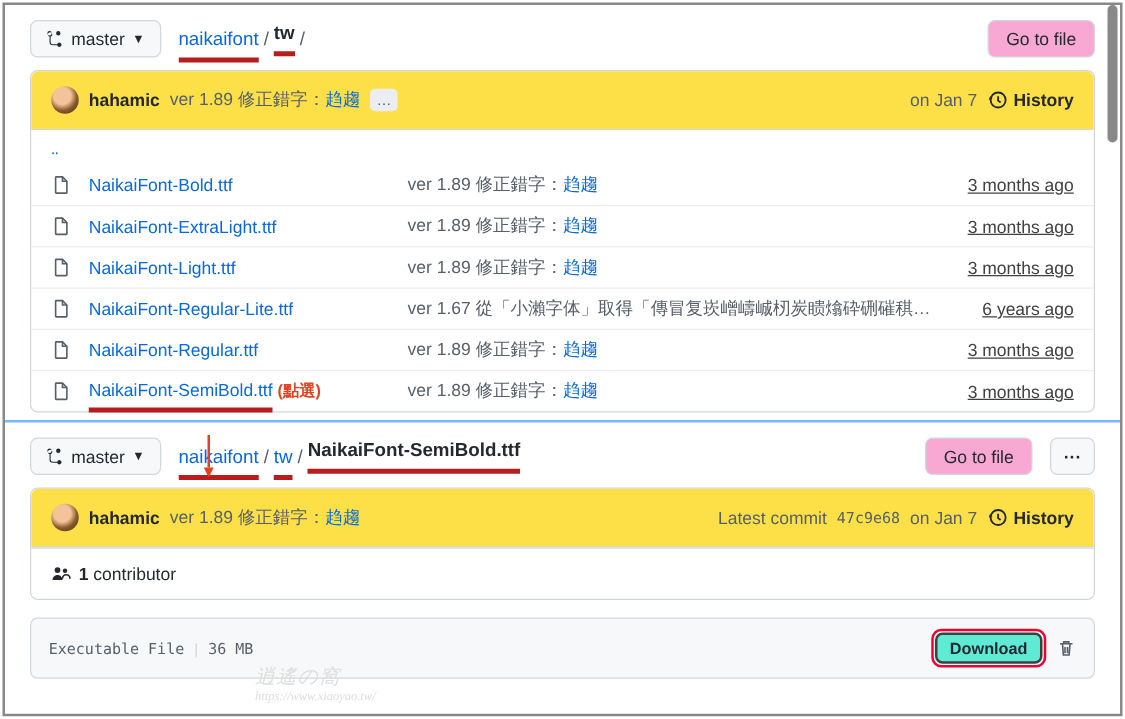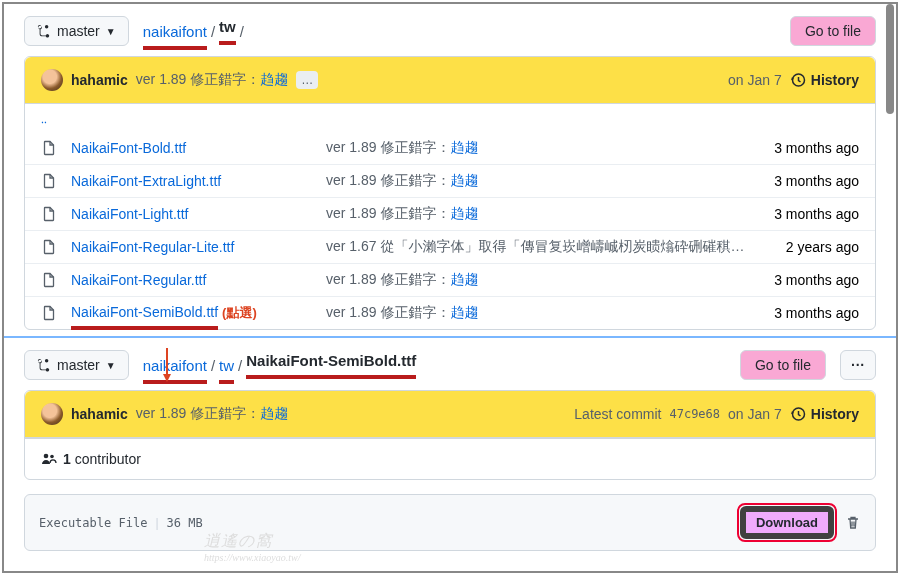--- a/index.html
+++ b/index.html
@@ -28,32 +28,32 @@
 .hist { display: inline-flex; align-items: center; gap: 5px; font-weight: 600; }
 .hist svg { width: 16px; height: 16px; }
 .date { color: #57606a; }
 .row { display: flex; align-items: center; padding: 7px 16px; border-top: 1px solid #eaeef2; font-size: 14px; }
 .row:first-child { border-top: none; }
 .row .fi { width: 16px; height: 16px; color: #57606a; margin-right: 14px; flex-shrink: 0; }
 .row .fname { color: #0969da; width: 255px; }
 .row .fname a { color: #0969da; text-decoration: none; }
 .row .cm { color: #57606a; flex: 1; overflow: hidden; white-space: nowrap; text-overflow: ellipsis; }
 .row .cm .lk { color: #0969da; }
-.row .age { color: #000000; text-align: right; width: 110px; }
+.row .age { color: #404040; text-align: right; width: 110px; text-decoration: underline; }
 .dots-row { padding: 6px 16px; border-top: none; }
 .dots-row a { color: #0969da; text-decoration: none; font-size: 11px; }
 .underline-red { border-bottom: 4px solid #b91c1c; padding-bottom: 6px; }
 .annot-red { color: #d42; font-weight: 600; font-size: 13px; margin-left: 4px; }
 .divider-blue { height: 0; border-top: 2px solid #7ab7ff; margin: 6px -20px 0 -20px; }
 .contrib-row { padding: 12px 16px; display: flex; align-items: center; gap: 6px; border-top: 1px solid #d0d7de; }
 .contrib-row svg { width: 16px; height: 16px; }
 .filebar { display: flex; align-items: center; padding: 8px 14px; background: #f6f8fa; border: 1px solid #d0d7de; border-radius: 6px; margin-top: 14px; font-size: 12px; gap: 8px; }
 .mono { font-family: ui-monospace, SFMono-Regular, Menlo, monospace; font-size: 12px; color: #57606a; }
 .vbar { color: #d0d7de; }
-.dlbtn { display: inline-flex; align-items: center; border: 6px solid #404040; border-radius: 6px; padding: 3px 10px; font-size: 13px; font-weight: 600; background: #f0abfc; }
+.dlbtn { display: inline-flex; align-items: center; border: 2px solid #404040; border-radius: 6px; padding: 3px 10px; font-size: 13px; font-weight: 600; background: #5eead4; }
 .ring-red { border: 2.5px solid #e03; border-radius: 8px; padding: 1px; }
 .trash { width: 16px; height: 16px; color: #57606a; }
 .more-btn { border: 1px solid #d0d7de; border-radius: 6px; width: 36px; height: 30px; display: inline-flex; align-items: center; justify-content: center; background: #f6f8fa; font-weight: 700; }
 .sha { font-family: ui-monospace, monospace; font-size: 12px; color: #57606a; }
 .arrow { position: absolute; left: 159px; top: 344px; z-index: 5; }
 .arrow-line { width: 2px; height: 26px; background: #d42; margin-left: 3px; }
 .arrow-head { width: 0; height: 0; border-left: 4px solid transparent; border-right: 4px solid transparent; border-top: 8px solid #d42; }
 .watermark { position: absolute; left: 200px; bottom: 8px; color: #ddd; font-size: 16px; font-style: italic; letter-spacing: 1px; z-index: 0; font-family: serif; }
 .watermark .wm2 { font-size: 10px; display: block; letter-spacing: 0; }
 </style>
@@ -128,21 +128,21 @@
             <span class="cm">ver 1.89 修正錯字：<span class="lk">趋趨</span></span>
             <span class="age">3 months ago</span>
           </div>
           <div class="row">
             <svg class="fi" viewBox="0 0 16 16" fill="none" stroke="currentColor" stroke-width="1.3">
               <path d="M4 1.5h5L12.5 5v9a.5.5 0 0 1-.5.5H4a.5.5 0 0 1-.5-.5V2a.5.5 0 0 1 .5-.5z"></path>
               <path d="M9 1.5V5h3.5"></path>
             </svg>
             <span class="fname"><a href="#">NaikaiFont-Regular-Lite.ttf</a></span>
             <span class="cm">ver 1.67 從「小瀨字体」取得「傳冒复崁嶒嶹峸杒炭瞆熻砕硎磪稘粥膵膵礄…</span>
-            <span class="age">2 years ago</span>
+            <span class="age">6 years ago</span>
           </div>
           <div class="row">
             <svg class="fi" viewBox="0 0 16 16" fill="none" stroke="currentColor" stroke-width="1.3">
               <path d="M4 1.5h5L12.5 5v9a.5.5 0 0 1-.5.5H4a.5.5 0 0 1-.5-.5V2a.5.5 0 0 1 .5-.5z"></path>
               <path d="M9 1.5V5h3.5"></path>
             </svg>
             <span class="fname"><a href="#">NaikaiFont-Regular.ttf</a></span>
             <span class="cm">ver 1.89 修正錯字：<span class="lk">趋趨</span></span>
             <span class="age">3 months ago</span>
           </div>

